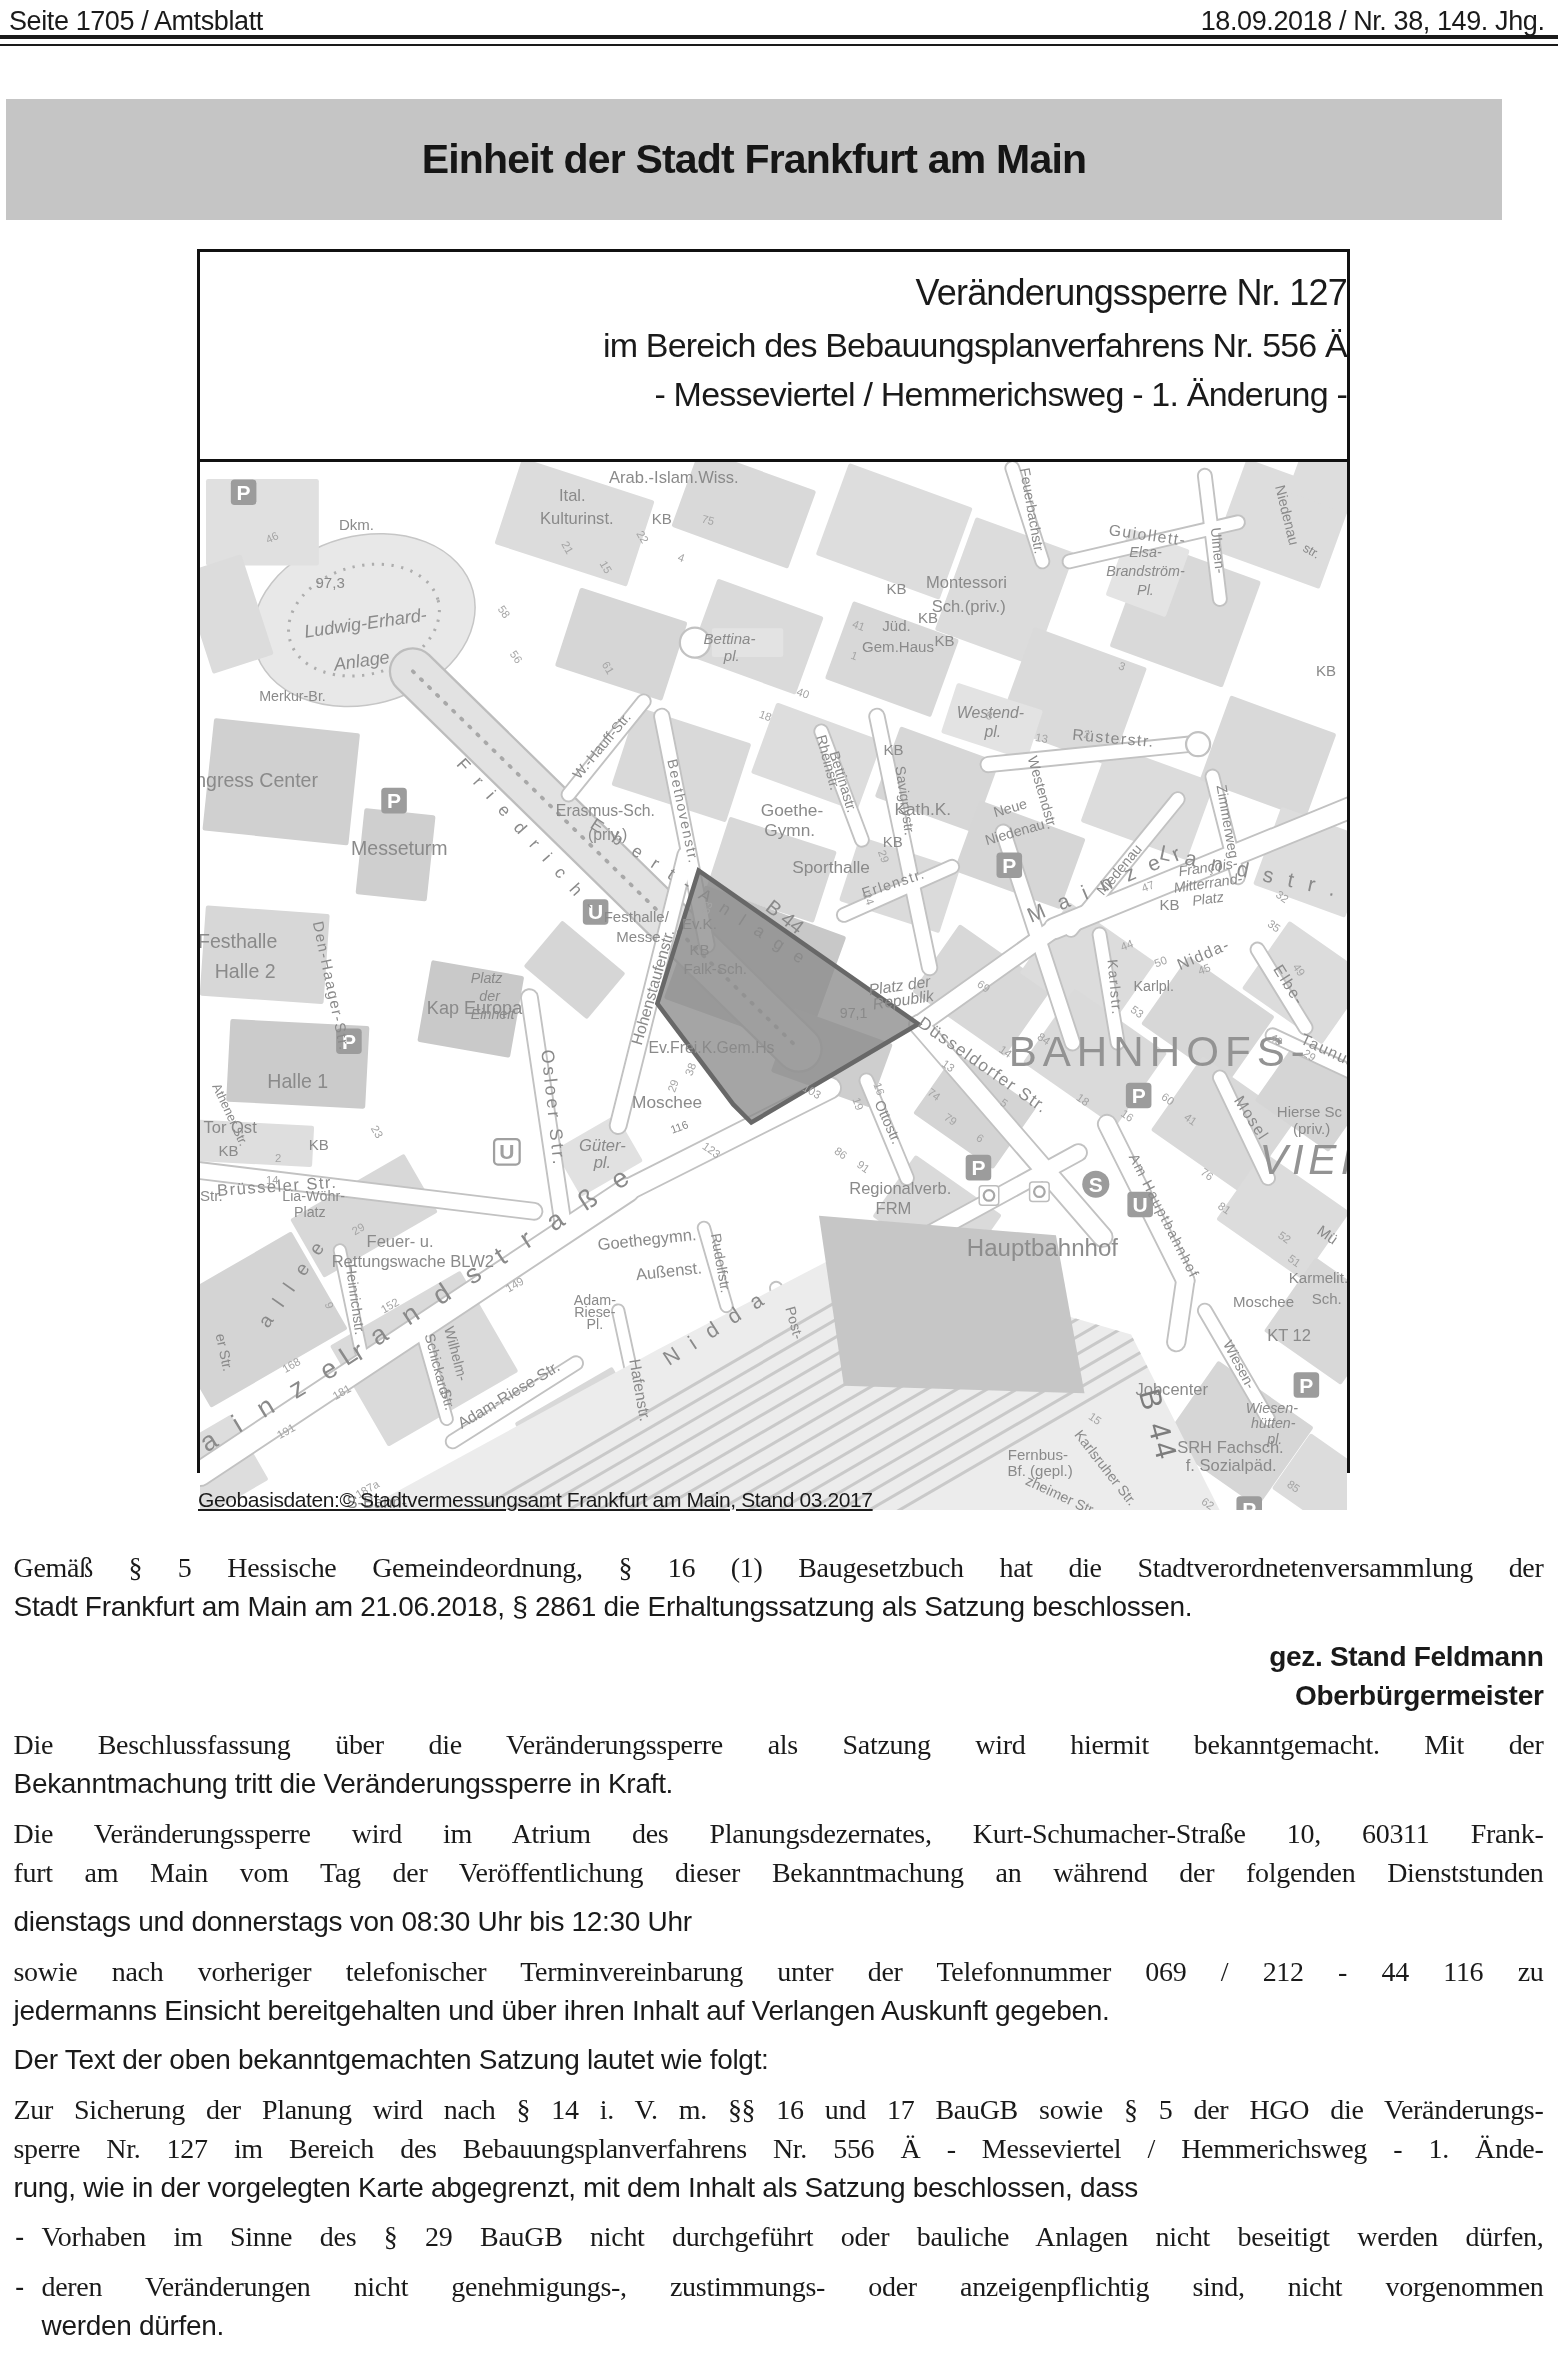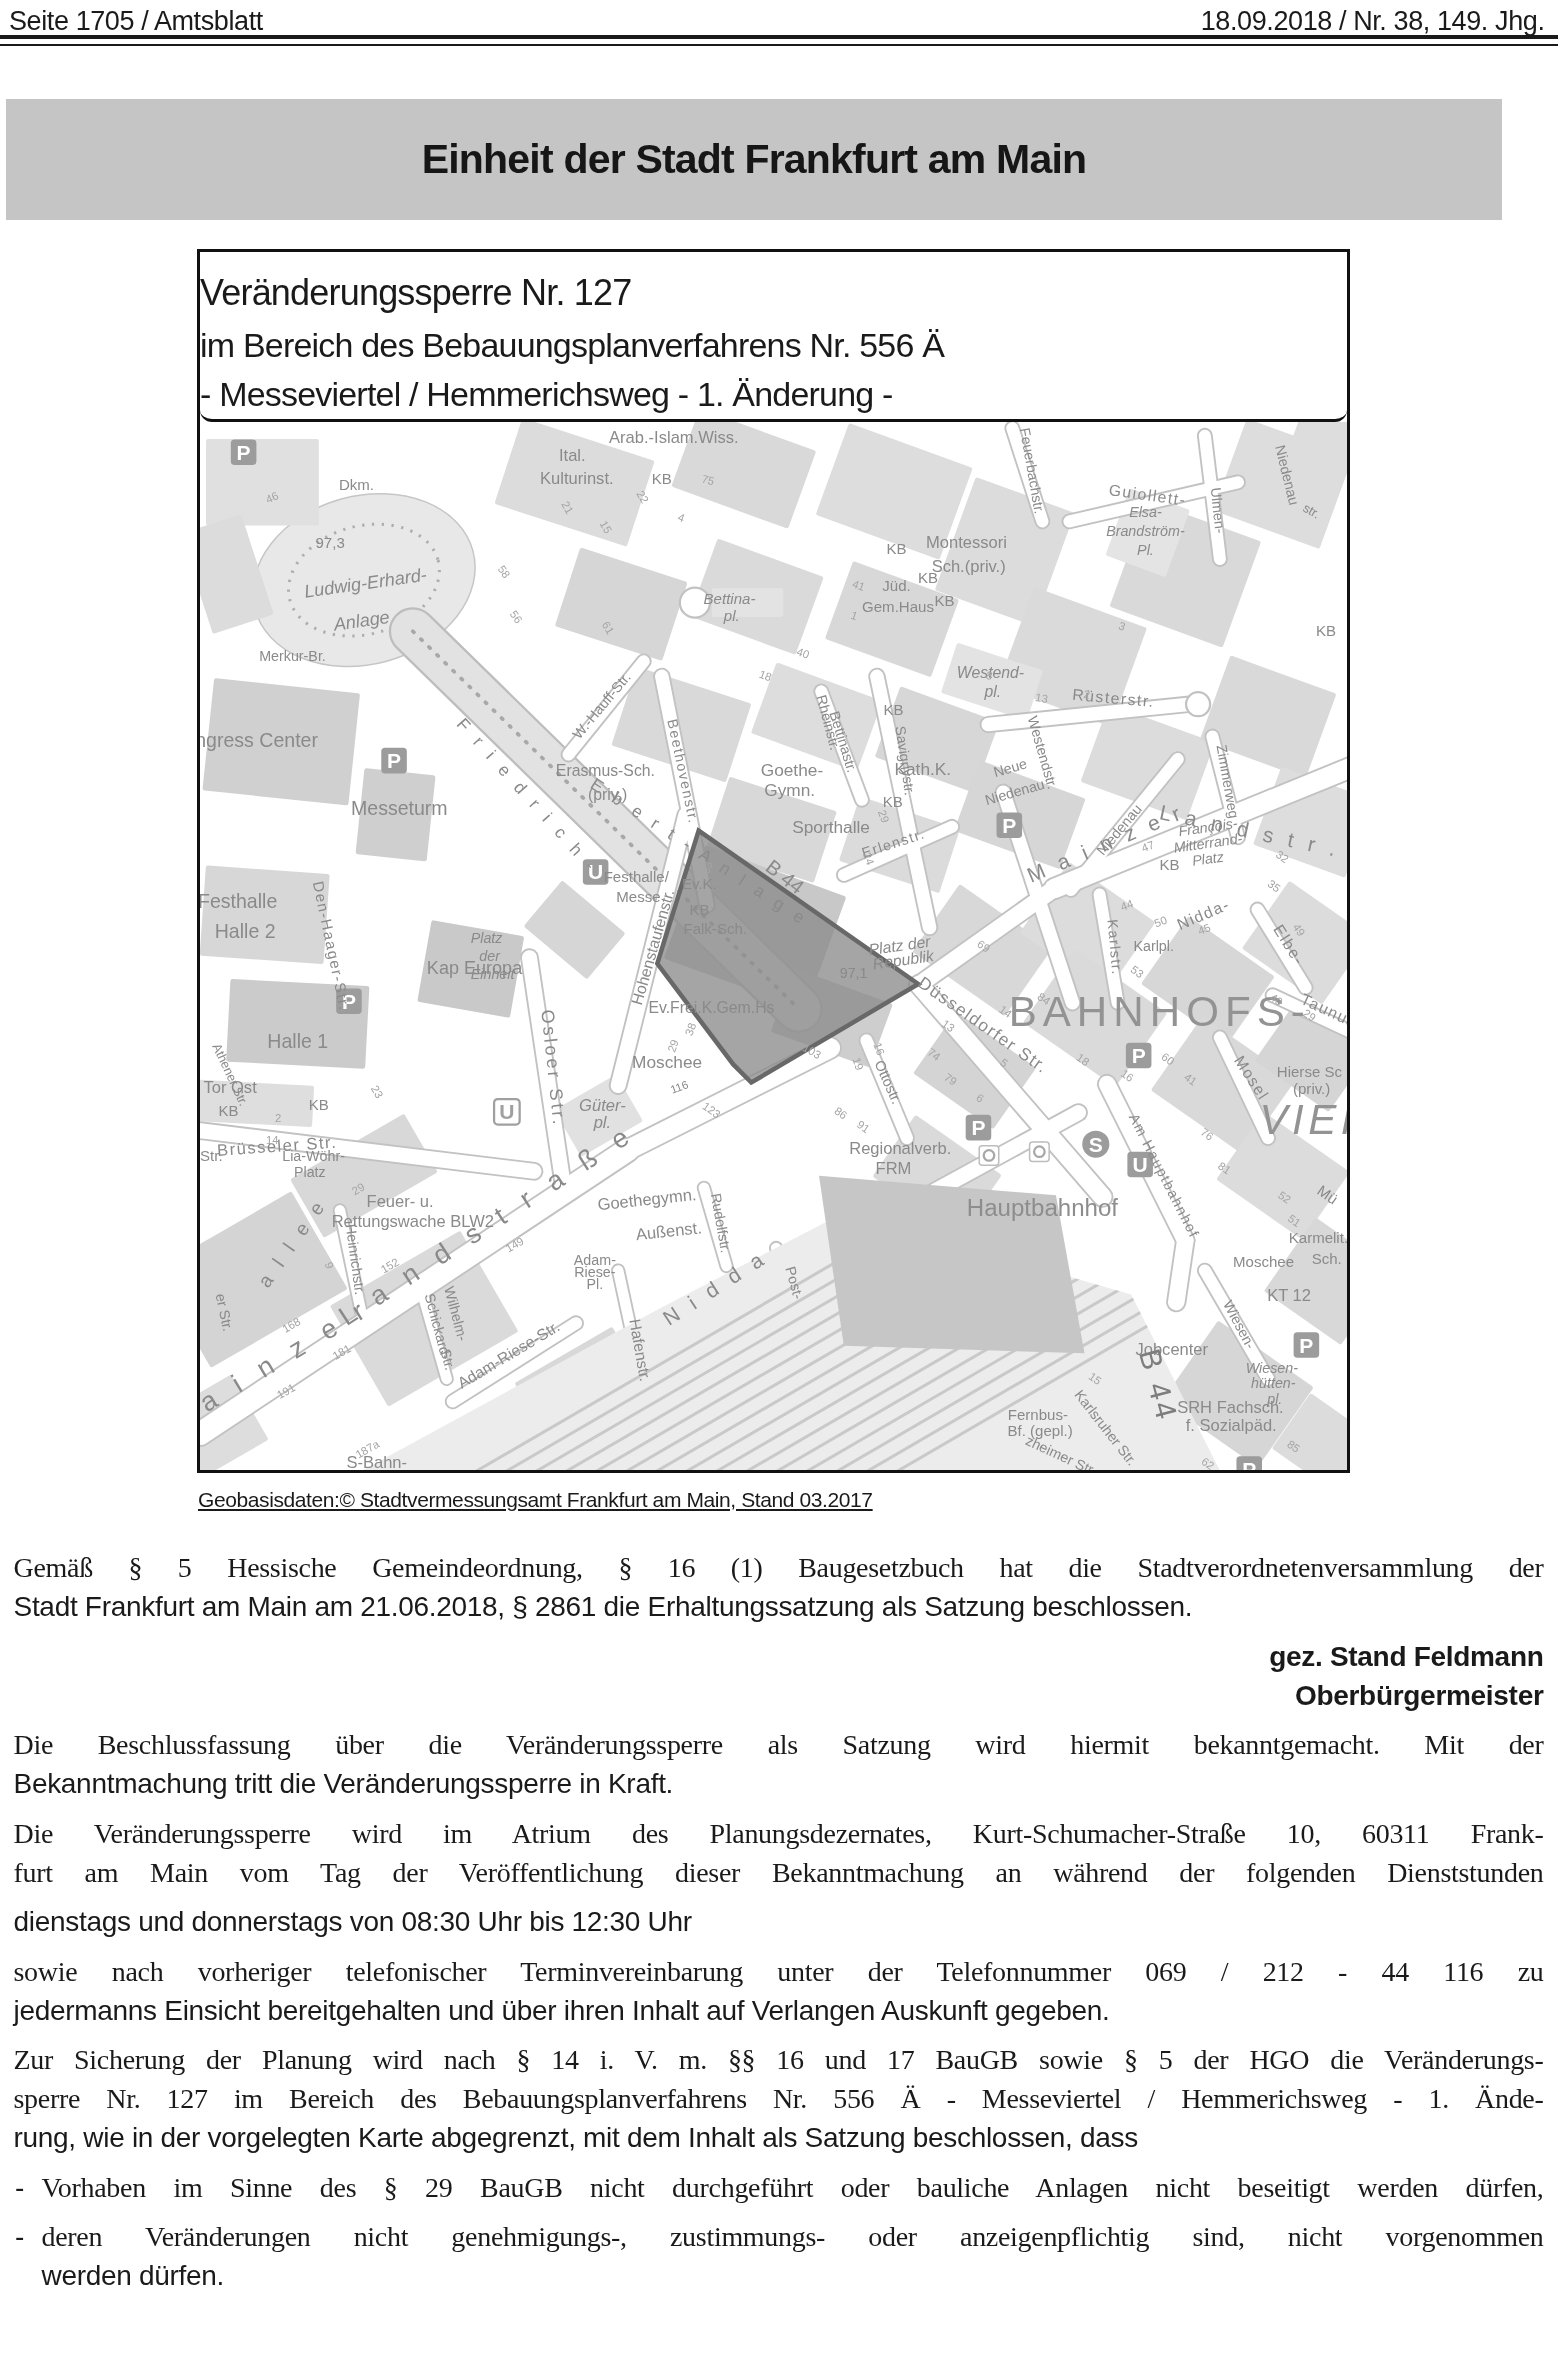--- a/index.html
+++ b/index.html
@@ -7,21 +7,21 @@
   
   .hdr{position:absolute;left:0;top:6px;width:1558px;}
   .hdr-row{display:flex;justify-content:space-between;padding:0 13.5px 0 9px;font-size:27px;letter-spacing:-0.4px;}
   .rule1{position:absolute;left:0;top:35px;width:100%;height:3.8px;background:#1a1a1a;}
   .rule2{position:absolute;left:0;top:44px;width:100%;height:2.3px;background:#1a1a1a;}
   
   .banner{position:absolute;left:6px;top:99px;width:1496px;height:121px;background:#c5c5c5;display:flex;align-items:center;justify-content:center;}
   .banner h1{margin:0;font-size:41px;font-weight:bold;letter-spacing:-0.8px;color:#161616;}
   
   .map-frame{position:absolute;left:197px;top:249px;width:1153px;height:1224px;border:3px solid #111;box-sizing:border-box;background:#fff;}
-  .map-title{height:170px;box-sizing:border-box;border-bottom:3px solid #111;text-align:left;padding-top:19.6px;border-radius:12px;}
+  .map-title{height:210px;box-sizing:border-box;border-bottom:3px solid #111;text-align:right;padding-top:19.6px;}
   .mt1{font-size:36px;letter-spacing:-0.8px;margin-bottom:12px;}
   .mt2{font-size:34px;letter-spacing:-0.8px;margin-bottom:10.5px;}
   .mt3{font-size:34px;letter-spacing:-0.8px;}
   .map-body{position:relative;width:100%;height:1048px;overflow:hidden;}
   .map-body svg{display:block;}
   
   .credit{position:absolute;left:198px;top:1488px;font-size:21px;letter-spacing:-0.4px;text-decoration:underline;}
   
   .doc{position:absolute;left:13.5px;top:1548px;width:1530px;font-size:28px;line-height:39px;letter-spacing:-0.3px;}
   .para{margin:0 0 10.5px 0;}
@@ -481,20 +481,23 @@
       <div class="line j">furt am Main vom Tag der Veröffentlichung dieser Bekanntmachung an während der folgenden Dienststunden</div>
     </div>
     <div class="para">
       <div class="line">dienstags und donnerstags von 08:30 Uhr bis 12:30 Uhr</div>
     </div>
     <div class="para">
       <div class="line j">sowie nach vorheriger telefonischer Terminvereinbarung unter der Telefonnummer 069 / 212 - 44 116 zu</div>
       <div class="line">jedermanns Einsicht bereitgehalten und über ihren Inhalt auf Verlangen Auskunft gegeben.</div>
     </div>
     <div class="para">
+      <div class="line">Der Text der oben bekanntgemachten Satzung lautet wie folgt:</div>
+    </div>
+    <div class="para">
       <div class="line j">Zur Sicherung der Planung wird nach § 14 i. V. m. §§ 16 und 17 BauGB sowie § 5 der HGO die Veränderungs-</div>
       <div class="line j">sperre Nr. 127 im Bereich des Bebauungsplanverfahrens Nr. 556 Ä - Messeviertel / Hemmerichsweg - 1. Ände-</div>
       <div class="line">rung, wie in der vorgelegten Karte abgegrenzt, mit dem Inhalt als Satzung beschlossen, dass</div>
     </div>
     <div class="para bullet">
       <span class="marker">-</span>
       <div class="line j">Vorhaben im Sinne des § 29 BauGB nicht durchgeführt oder bauliche Anlagen nicht beseitigt werden dürfen,</div>
     </div>
     <div class="para bullet">
       <span class="marker">-</span>

